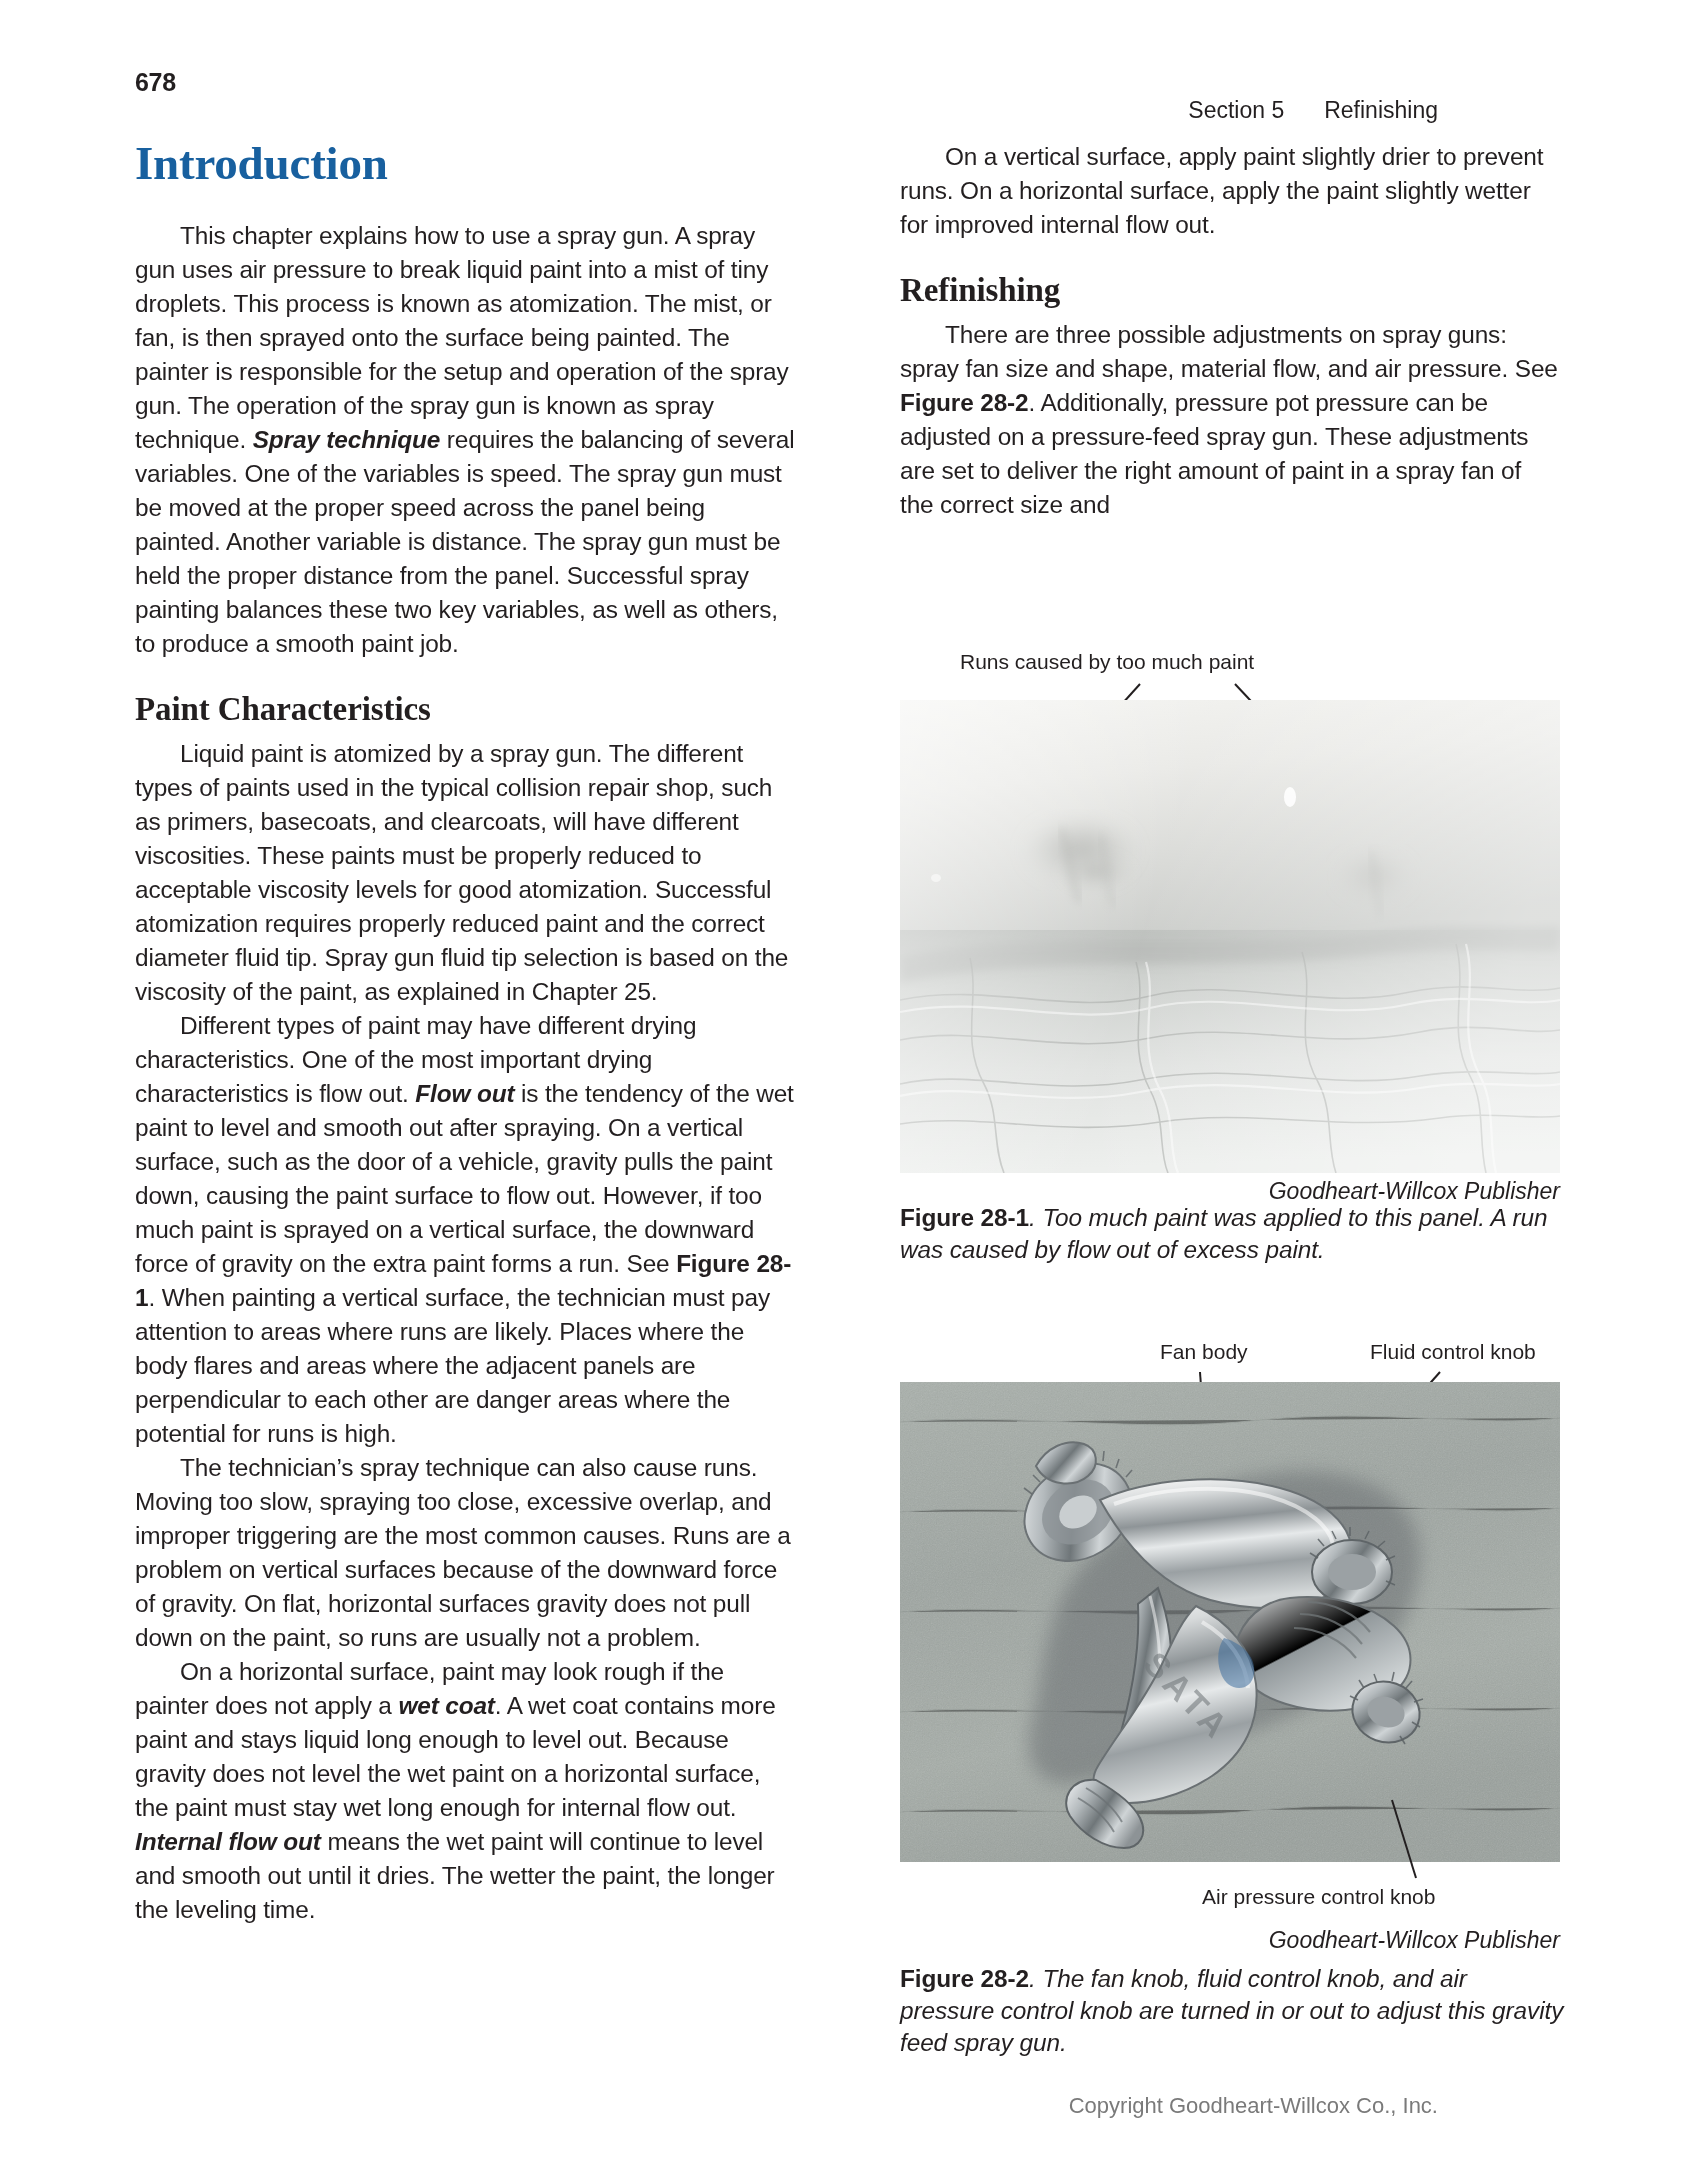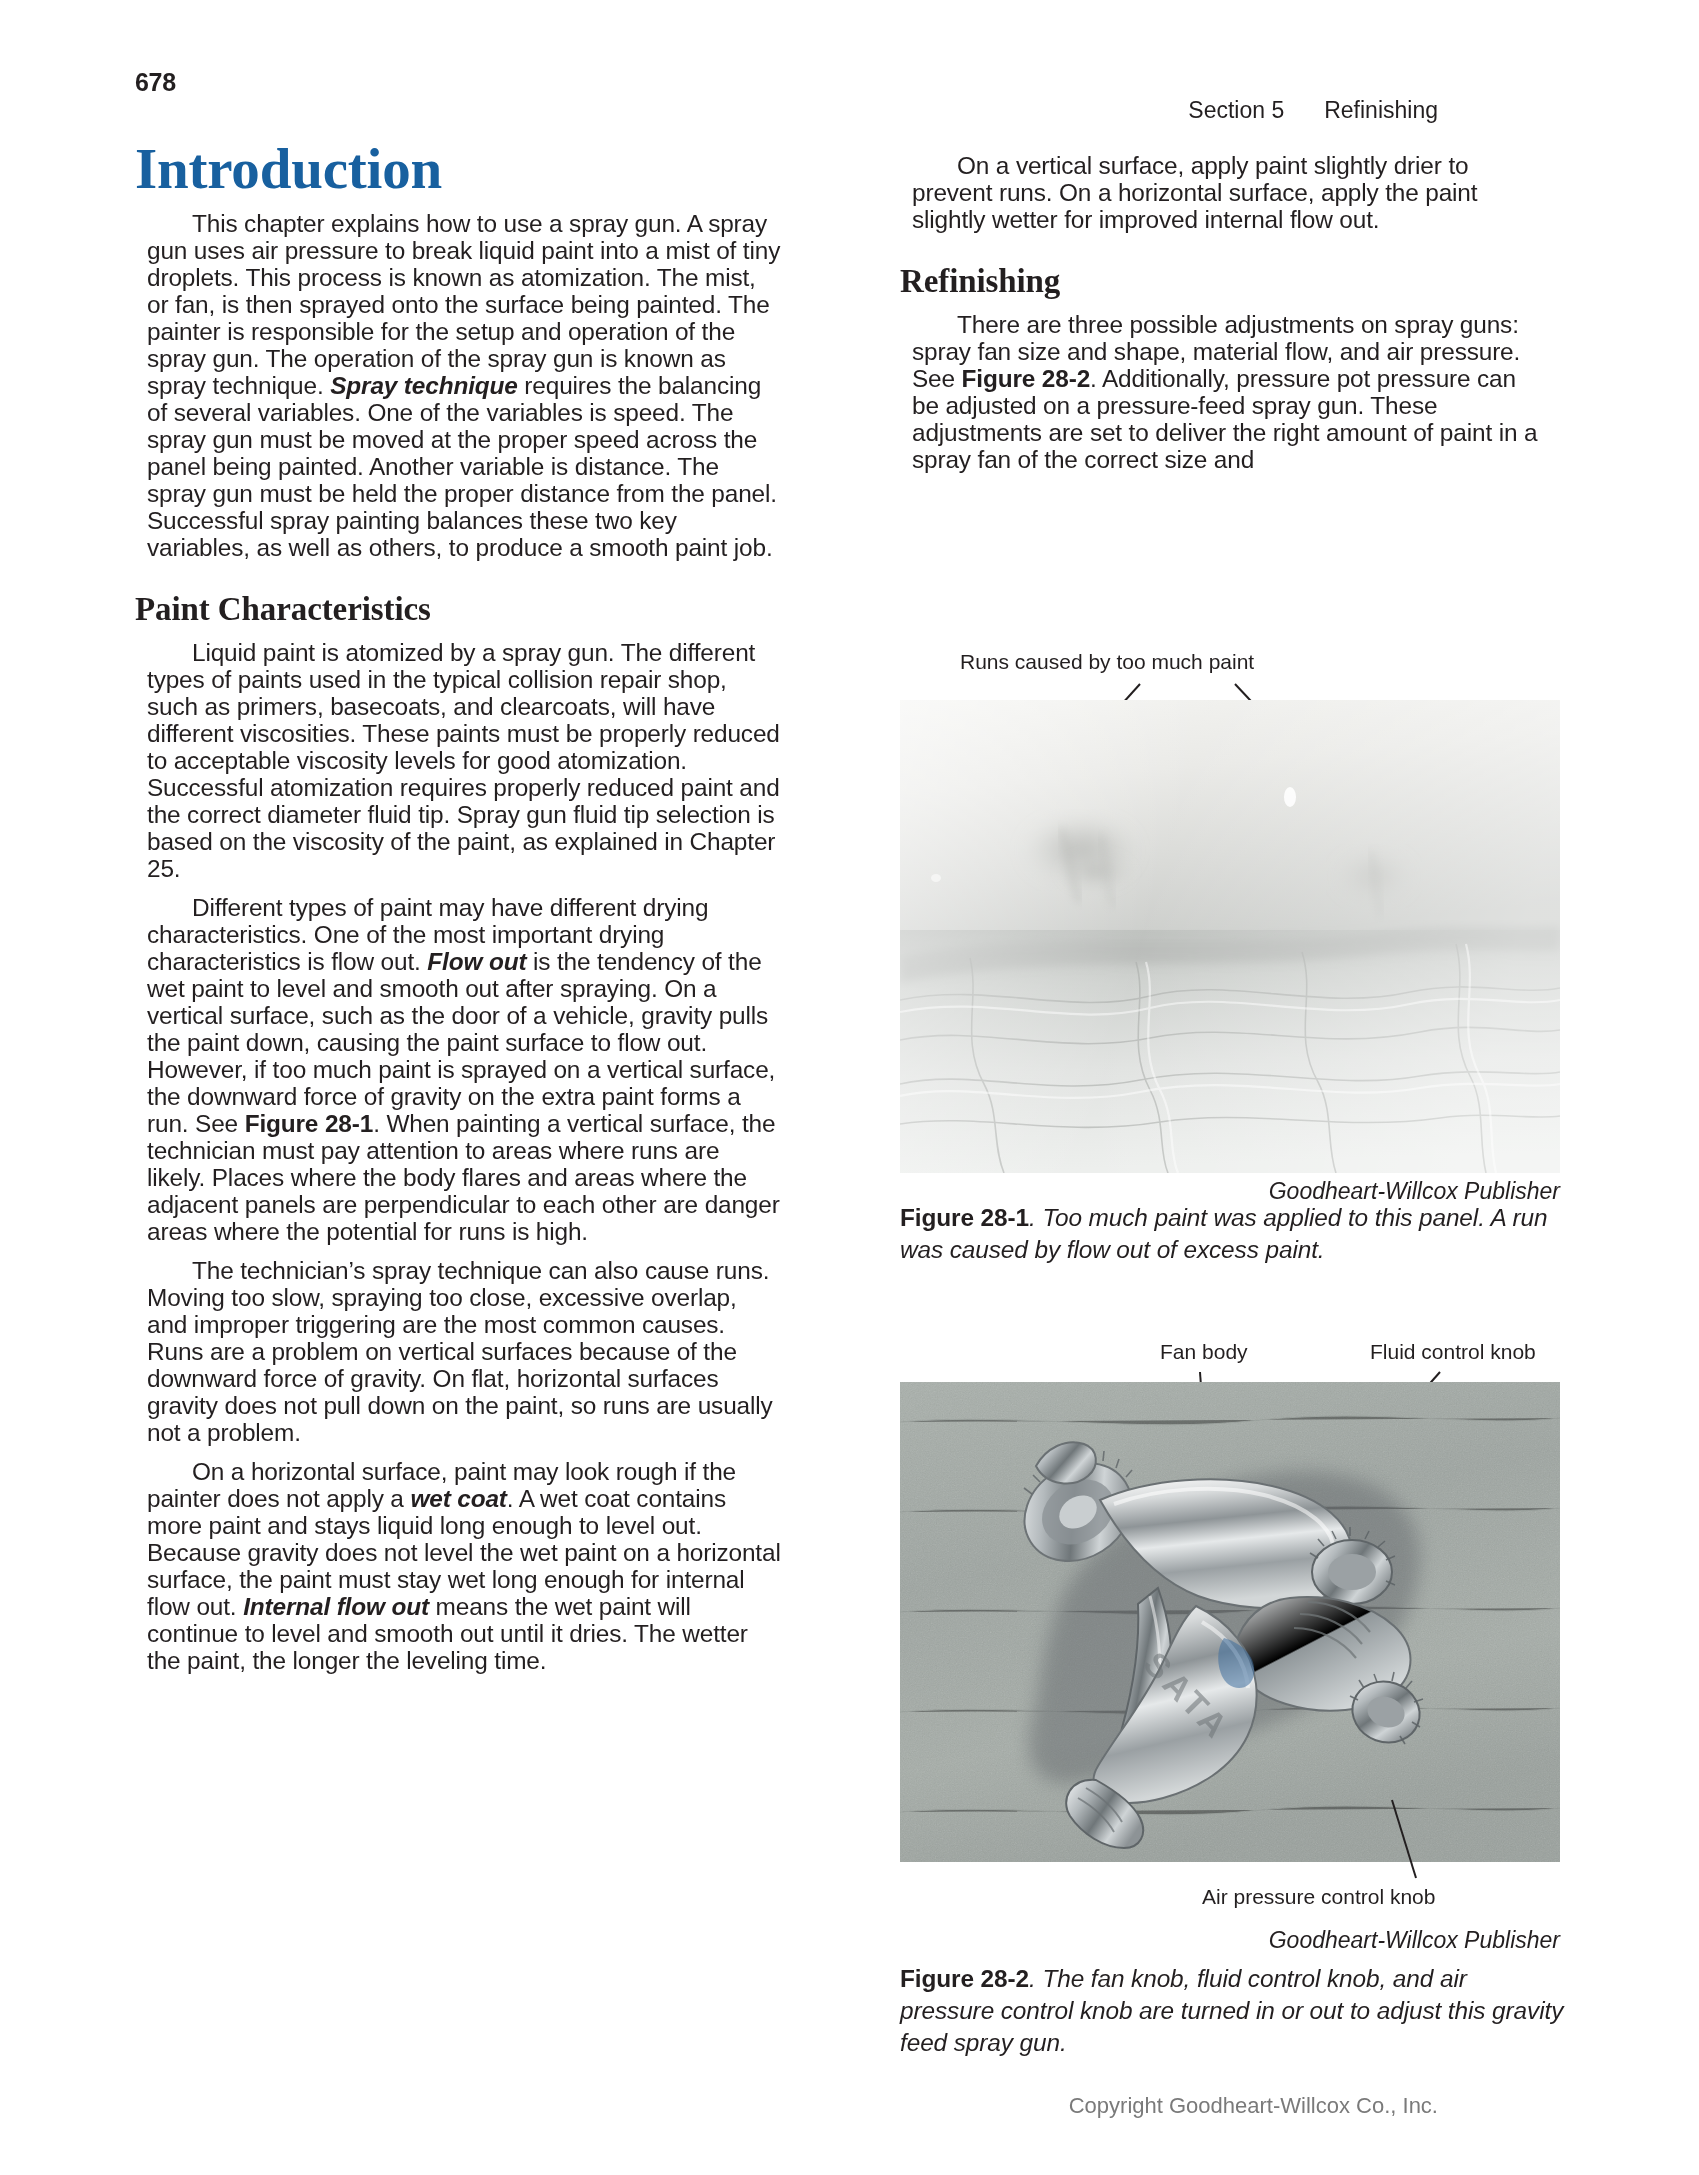--- a/index.html
+++ b/index.html
@@ -60,42 +60,42 @@
     position: absolute;
     top: 0;
     width: 660px;
   }
   .col-left  { left: 0; }
   .col-right { left: 765px; }
 
   h1.chapter-head {
     font-family: "Liberation Serif", serif;
     font-weight: bold;
-    font-size: 57px;
+    font-size: 47px;
     line-height: 1.02;
     color: #18609f;
-    margin: 0 0 12px 0;
+    margin: 0 0 31px 0;
     letter-spacing: -0.2px;
   }
 
   h2.section-head {
     font-family: "Liberation Serif", serif;
     font-weight: bold;
     font-size: 33px;
     line-height: 1.1;
     color: #231f20;
     margin: 30px 0 10px 0;
     letter-spacing: -0.1px;
   }
 
   p.body {
     font-family: "Liberation Sans", sans-serif;
     font-size: 24.4px;
-    line-height: 27px;
-    margin: 12px;
+    line-height: 34px;
+    margin: 0;
     text-indent: 45px;
     color: #231f20;
     letter-spacing: -0.15px;
   }
   .bi { font-weight: bold; font-style: italic; }
   .b  { font-weight: bold; }
 
   
   .figure { position: absolute; padding-left: 29px; }
 

